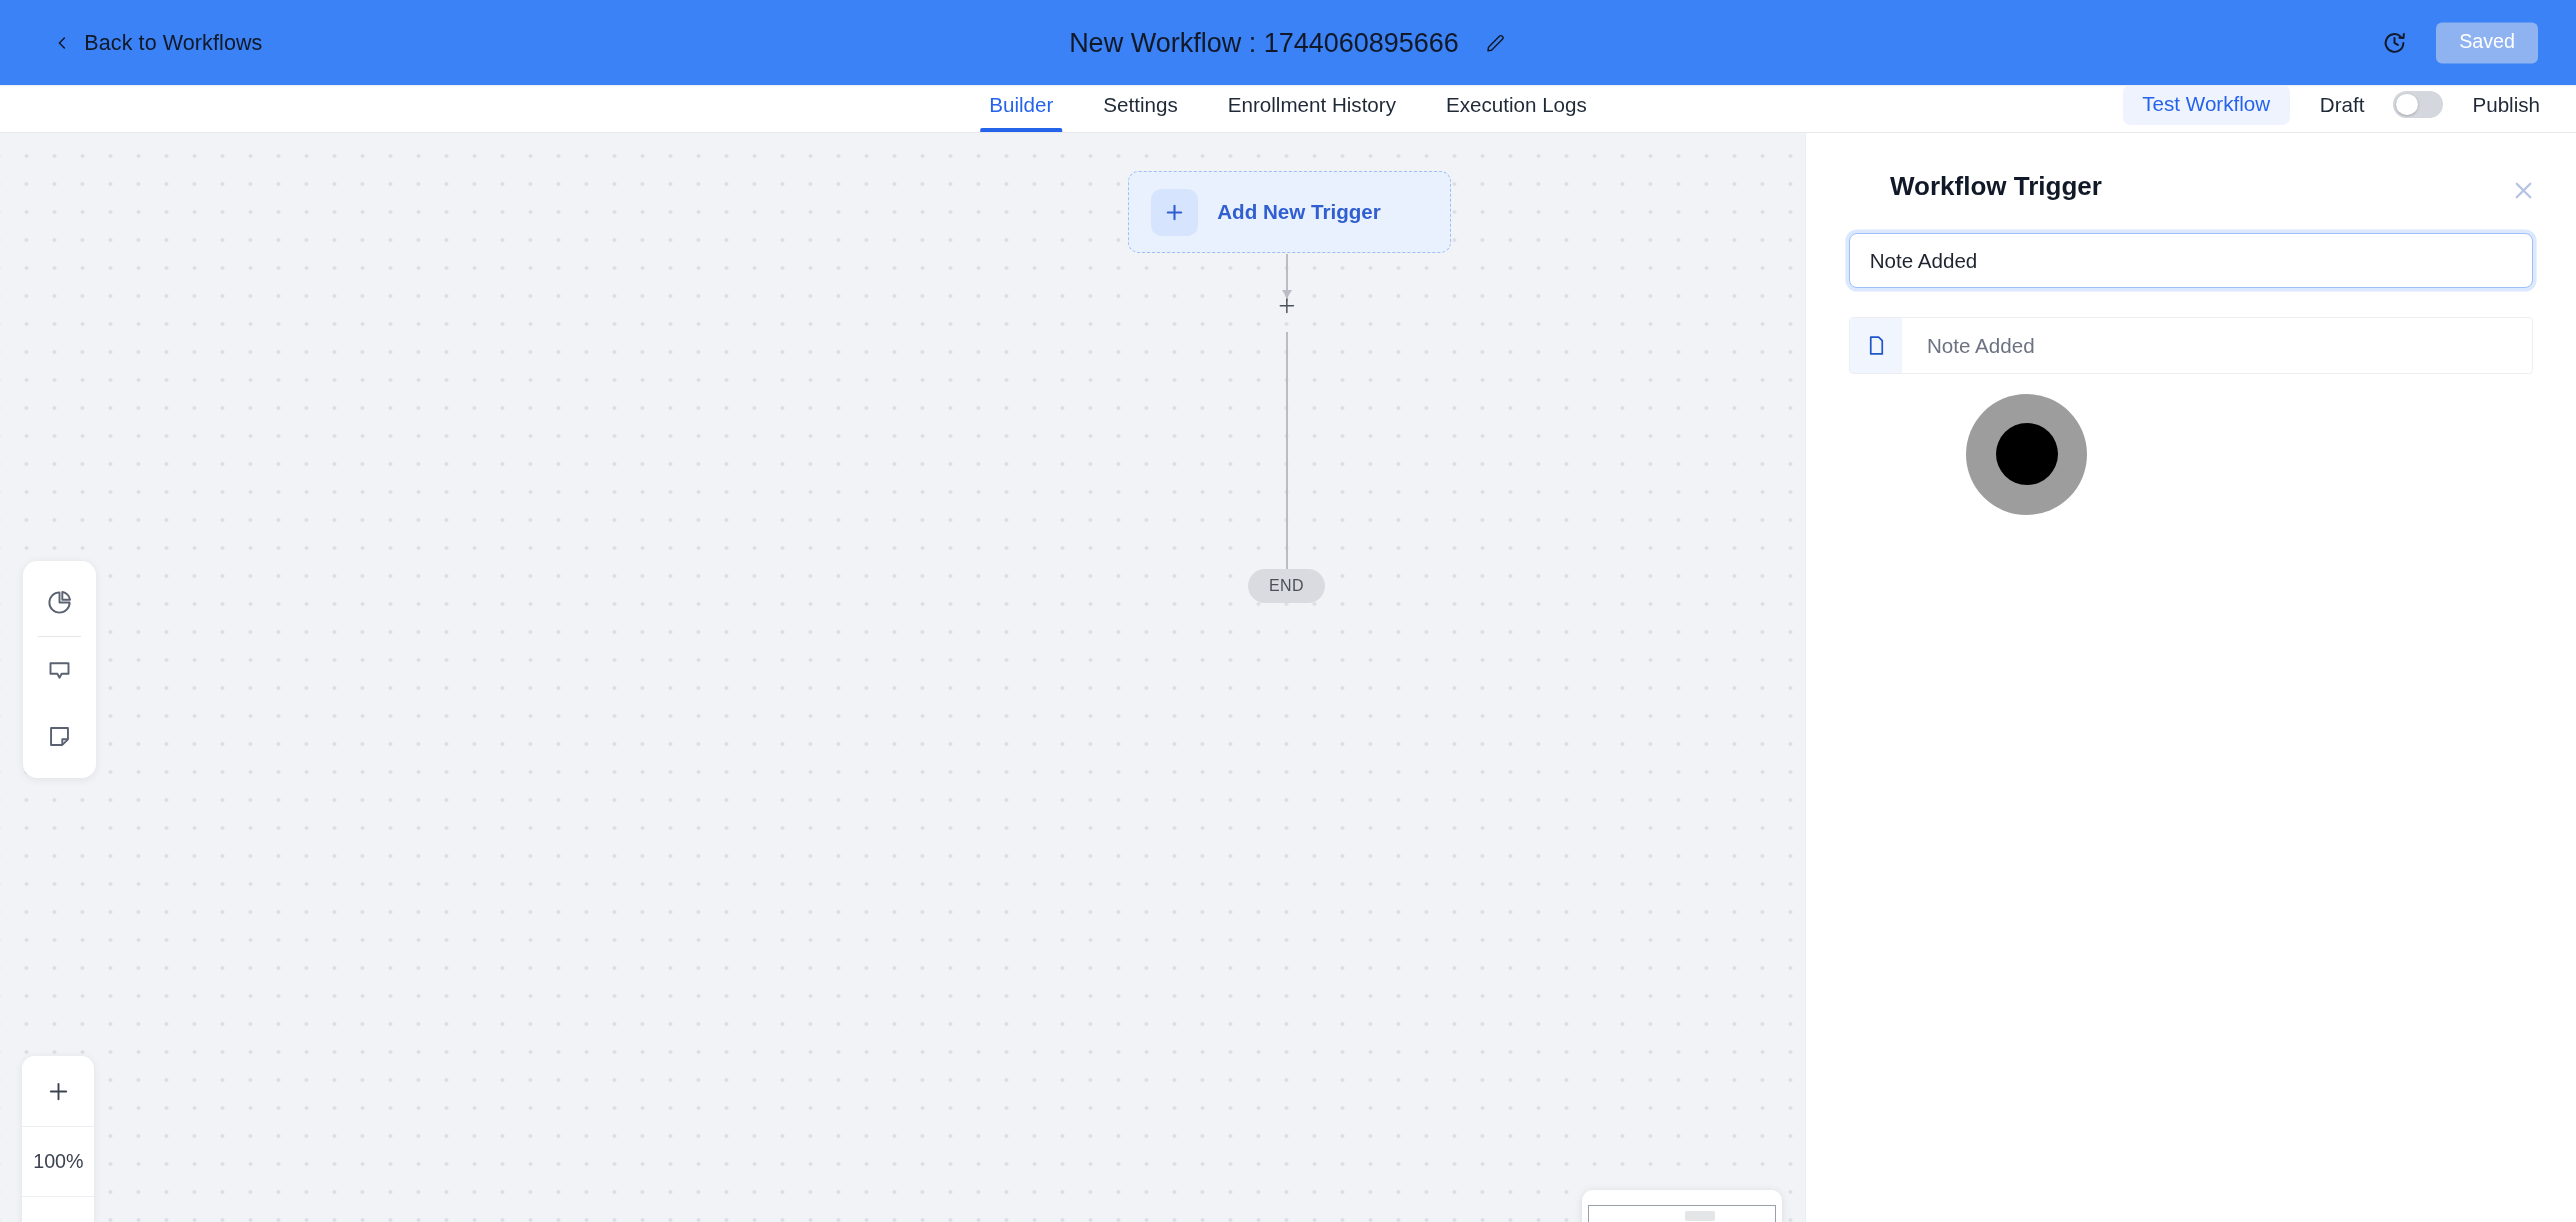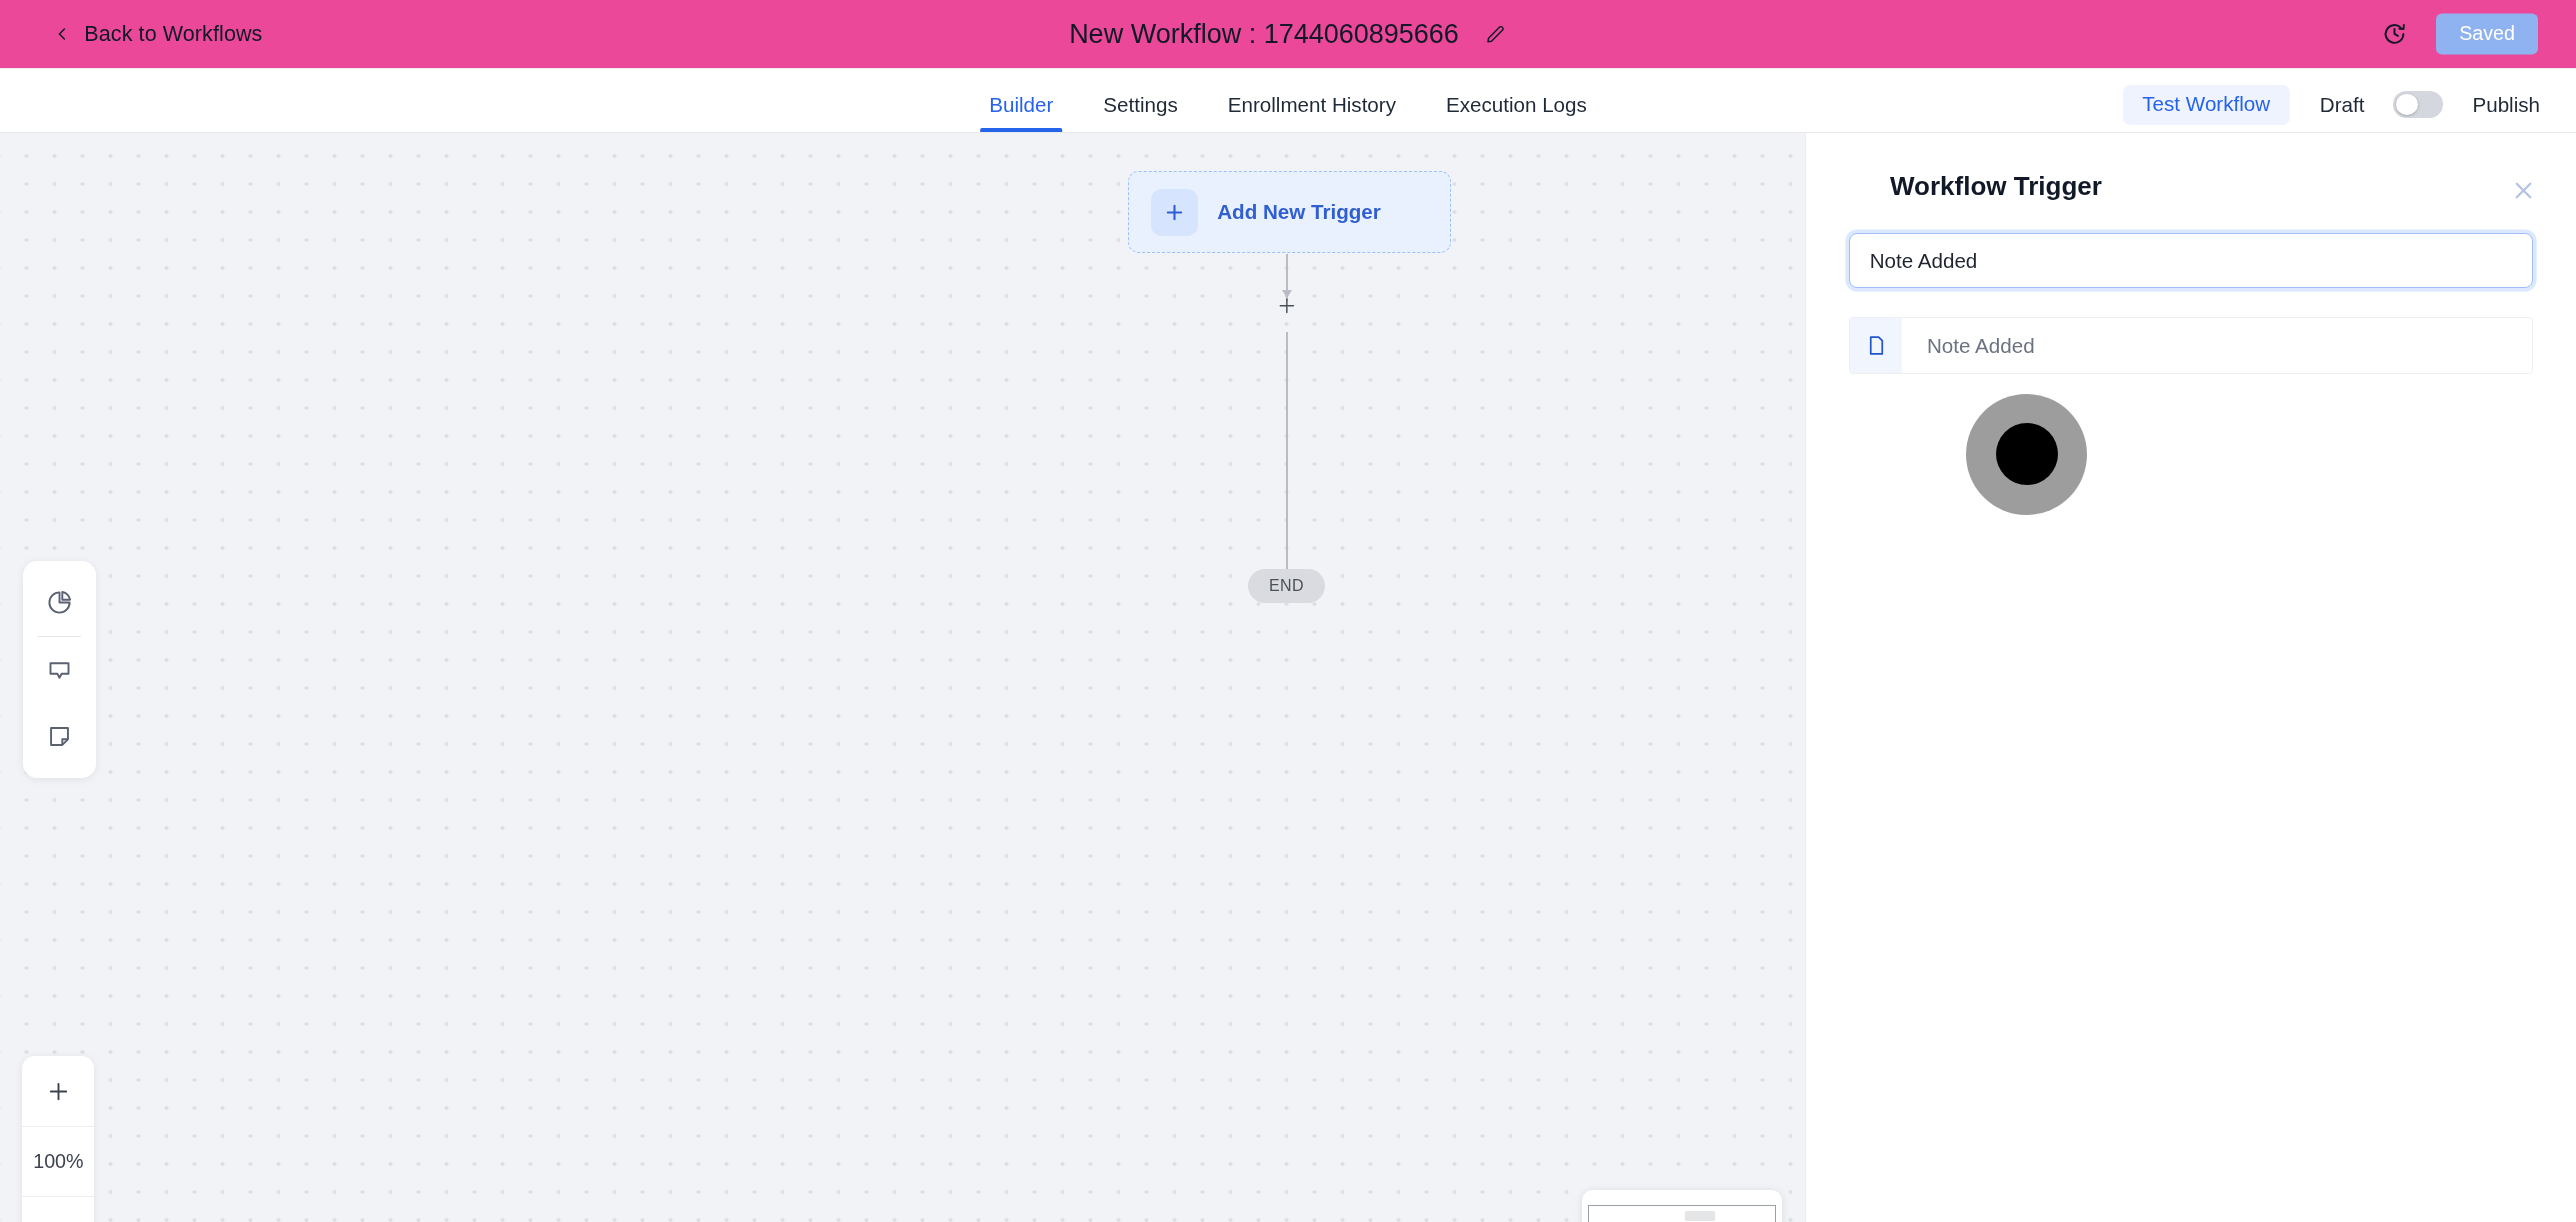--- a/index.html
+++ b/index.html
@@ -6,22 +6,22 @@
   html, body {
     width: 2576px; height: 1223px;
     font-family: "Liberation Sans", sans-serif;
     background: #ffffff;
     overflow: hidden;
   }
   body { position: relative; }
 
   
   .topbar {
-    position: absolute; left: 0; top: 0; width: 2576px; height: 69px;
-    background: #ec4899;
+    position: absolute; left: 0; top: 0; width: 2576px; height: 86px;
+    background: #3b82f6;
     display: flex; align-items: center;
     border-bottom: 0.9px solid #eceef1;
     z-index: 30;
   }
   .back-btn {
     position: absolute; left: 55px; top: 50%; transform: translateY(-50%);
     display: flex; align-items: center; gap: 14.3px;
     cursor: pointer;
   }
   .back-chevron { width: 15px; height: 15px; display:block; }

